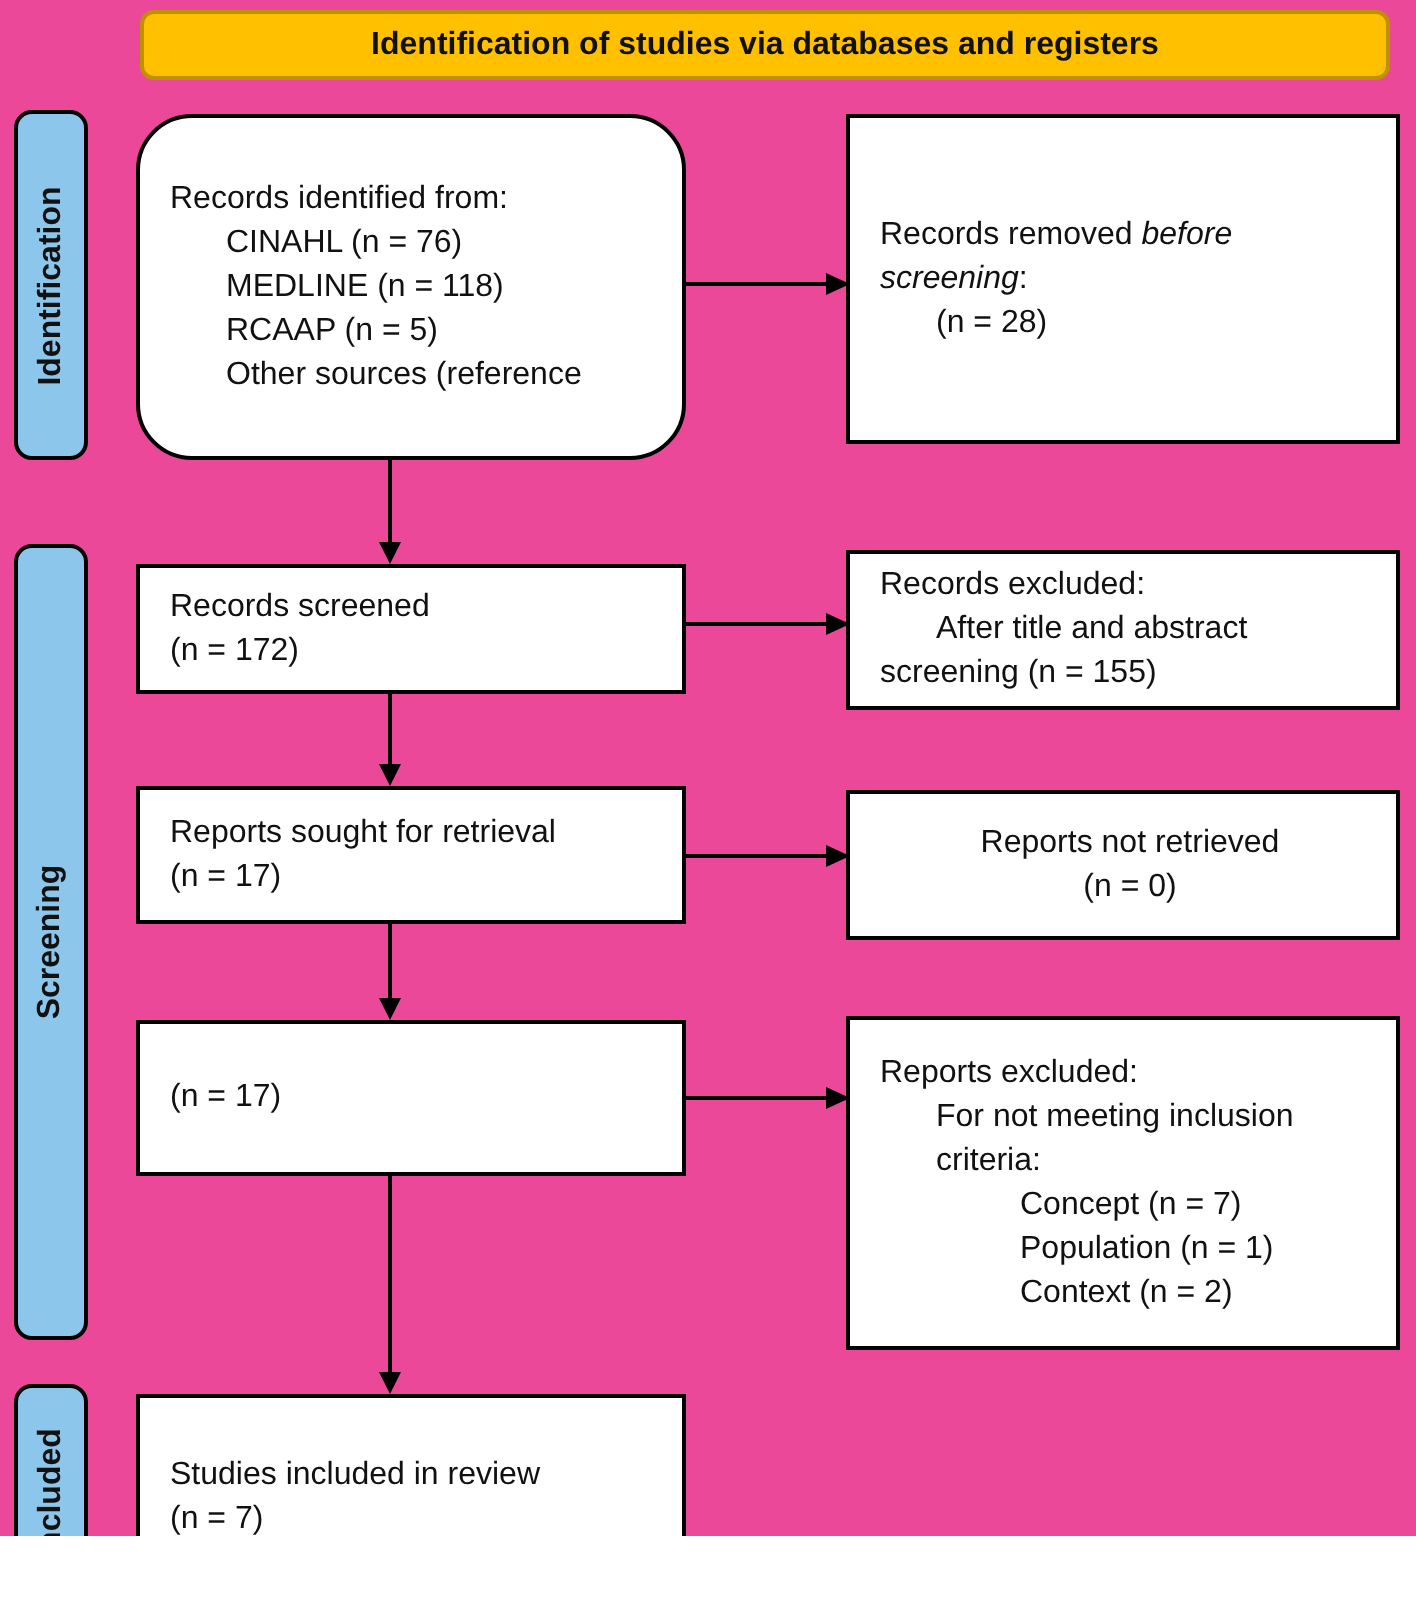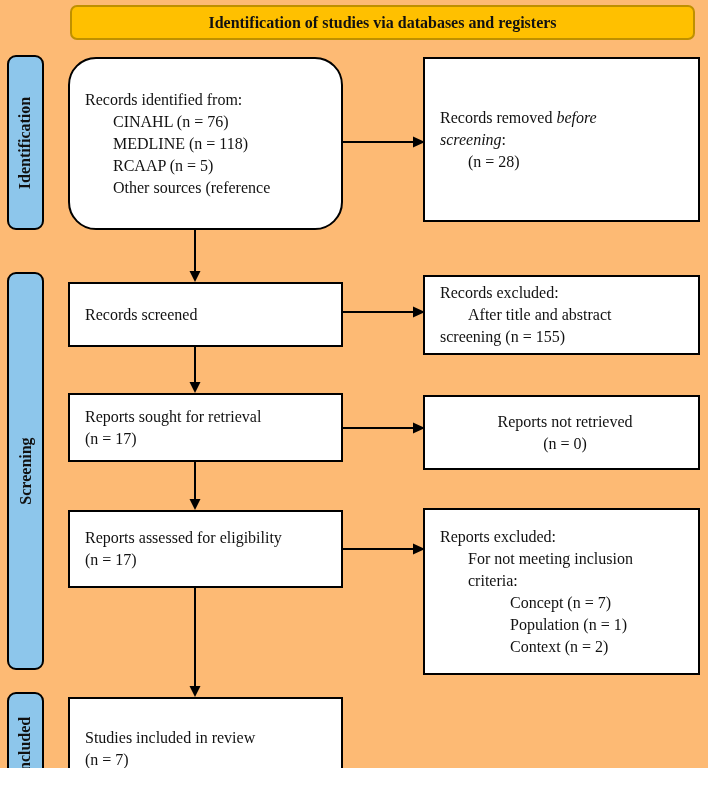--- a/index.html
+++ b/index.html
@@ -8,23 +8,22 @@
     --stage-bg:#8DC6EB;
     --box-border:#000000;
     --text:#111111;
   }
   *{box-sizing:border-box;margin:0;padding:0;}
   html,body{background:#ffffff;}
   body{font-family:"Liberation Sans","DejaVu Sans",sans-serif;color:var(--text);}
   .canvas{
     position:relative;
     width:708px;height:768px;
-    background:#fdba74;
+    background:#ec4899;
     overflow:hidden;
-    font-family:Liberation Serif, serif;
   }
   .header{
     position:absolute;left:70px;top:5px;width:625px;height:35px;
     background:var(--header-bg);
     border:2px solid var(--header-border);
     border-radius:7px;
     display:flex;align-items:center;justify-content:center;
     font-weight:bold;font-size:16px;
   }
   .stage{
@@ -97,40 +96,40 @@
   </div>
 
   <div class="box box-r1">
     <div class="line"><span>Records removed </span><i>before</i></div>
     <div class="line"><i>screening</i><span>:</span></div>
     <div class="line i1">(n = 28)</div>
   </div>
 
   <div class="box box-l2">
     <div class="line">Records screened</div>
+    <div class="line">(n = 172)</div>
   </div>
 
   <div class="box box-r2">
     <div class="line">Records excluded:</div>
     <div class="line i1">After title and abstract</div>
     <div class="line">screening (n = 155)</div>
   </div>
 
   <div class="box box-l3">
     <div class="line">Reports sought for retrieval</div>
     <div class="line">(n = 17)</div>
   </div>
 
   <div class="box box-r3">
     <div class="line">Reports not retrieved</div>
     <div class="line">(n = 0)</div>
   </div>
 
   <div class="box box-l4">
-    <div class="line">Reports assessed for eligibility</div>
     <div class="line">(n = 17)</div>
   </div>
 
   <div class="box box-r4">
     <div class="line">Reports excluded:</div>
     <div class="line i1">For not meeting inclusion</div>
     <div class="line i1">criteria:</div>
     <div class="line i2">Concept (n = 7)</div>
     <div class="line i2">Population (n = 1)</div>
     <div class="line i2">Context (n = 2)</div>

